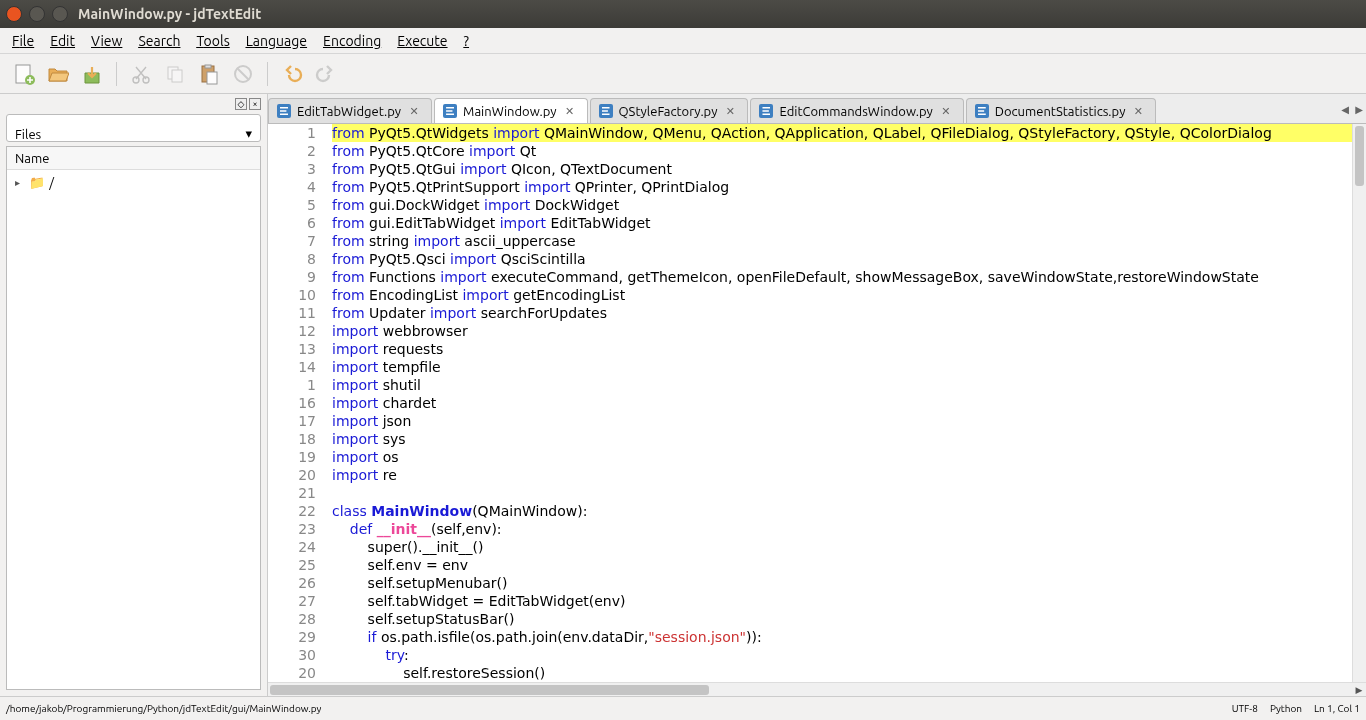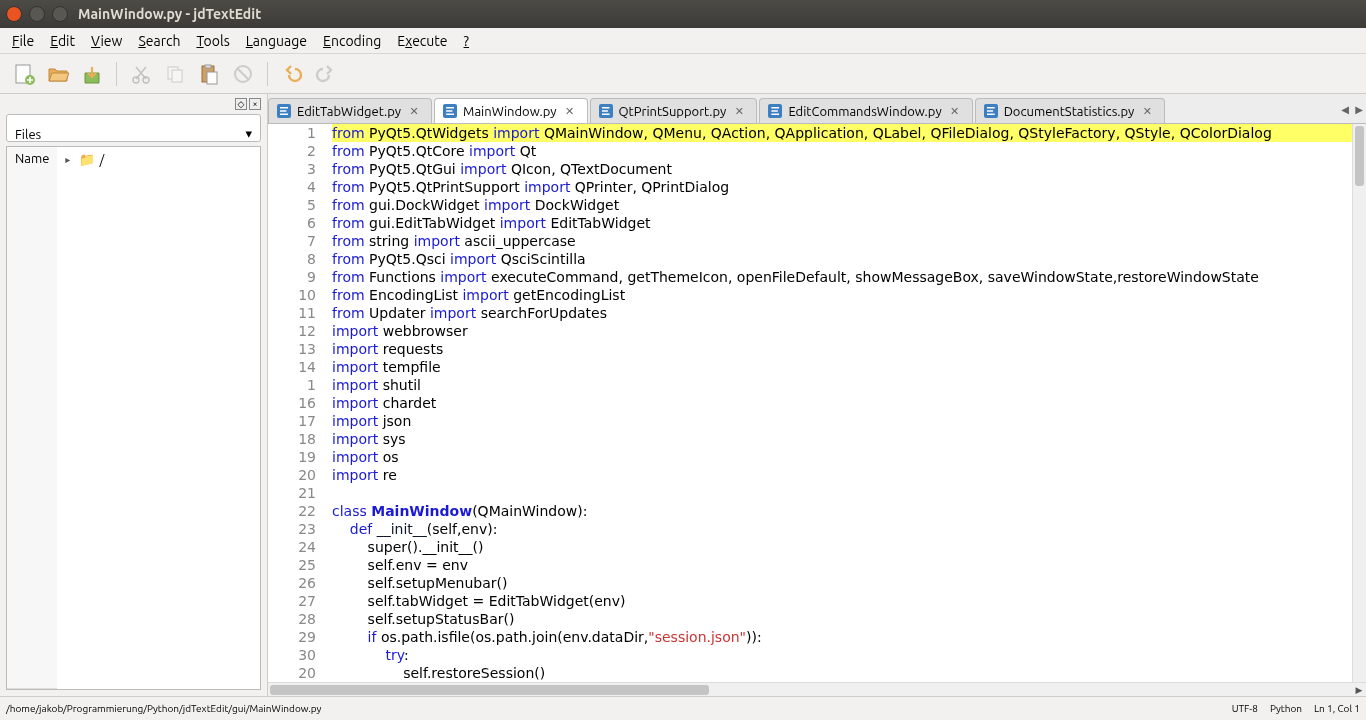--- a/index.html
+++ b/index.html
@@ -30,20 +30,21 @@
 }
 .win-btn.close { background: #e95420; }
 .menubar {
   height: 26px;
   background: #f2f1f0;
   border-bottom: 1px solid #d6d6d6;
   display: flex;
   align-items: center;
   padding: 0 4px;
   font-size: 14px;
+  text-decoration: underline;
 }
 .menu-item { padding: 3px 8px; cursor: pointer; }
 .menu-item .u { text-decoration: underline; }
 .toolbar {
   height: 40px;
   background: #f2f1f0;
   border-bottom: 1px solid #ccc;
   display: flex;
   align-items: center;
   padding: 0 10px;
@@ -76,21 +77,21 @@
   display:flex; align-items:flex-end; justify-content:space-between;
   padding:0 8px;
   cursor:pointer;
 }
 .side-tree {
   flex:1;
   background:#fff;
   border:1px solid #bbb;
   margin:2px 4px 4px 4px;
   display:flex;
-  flex-direction:row;
+  flex-direction:column;
   font-size:13px;
 }
 .tree-header {
   padding:4px 8px;
   border-bottom:1px solid #ddd;
   background:#f7f7f7;
   font-weight:normal;
 }
 .tree-body { flex:1; padding:4px; }
 .tree-row { display:flex; align-items:center; gap:4px; padding:1px 4px; cursor:pointer; }
@@ -148,21 +149,21 @@
   font-family: "DejaVu Sans", "Liberation Sans", sans-serif;
   font-size: 14px;
   line-height: 18px;
   white-space: pre;
   overflow:auto;
   padding-left: 6px;
 }
 .code-line { height:18px; }
 .code-line.current { background:#ffff66; }
 .kw { color:#1a1ad6; }
-.fn { color:#0f172a; font-weight:normal; }
+.fn { color:#ec4899; font-weight:bold; }
 .cls { color:#1a1ad6; font-weight:bold; }
 .str { color:#cc3333; }
 .plain { color:#000; }
 .vscroll { width:14px; background:#f0f0f0; border-left:1px solid #ddd; position:relative; }
 .vscroll-thumb { position:absolute; left:2px; right:2px; top:2px; height:60px; background:#c4c4c4; border-radius:3px; }
 .hscroll { height:14px; background:#f0f0f0; border-top:1px solid #ddd; display:flex; align-items:center; position:relative; }
 .hscroll-thumb { position:absolute; left:2px; height:10px; top:2px; width:40%; background:#c4c4c4; border-radius:3px; }
 .hscroll-btn { width:14px; height:14px; color:#555; font-size:9px; display:flex; align-items:center; justify-content:center; cursor:pointer; }
 .statusbar {
   height: 24px;
@@ -294,21 +295,21 @@
             <span>EditTabWidget.py</span>
             <span class="tab-close">✕</span>
           </div>
           <div class="tab active">
             <span class="tab-icon"></span>
             <span>MainWindow.py</span>
             <span class="tab-close">✕</span>
           </div>
           <div class="tab">
             <span class="tab-icon"></span>
-            <span>QtPrintSupport.py</span>
+            <span>QStyleFactory.py</span>
             <span class="tab-close">✕</span>
           </div>
           <div class="tab">
             <span class="tab-icon"></span>
             <span>EditCommandsWindow.py</span>
             <span class="tab-close">✕</span>
           </div>
           <div class="tab">
             <span class="tab-icon"></span>
             <span>DocumentStatistics.py</span>

